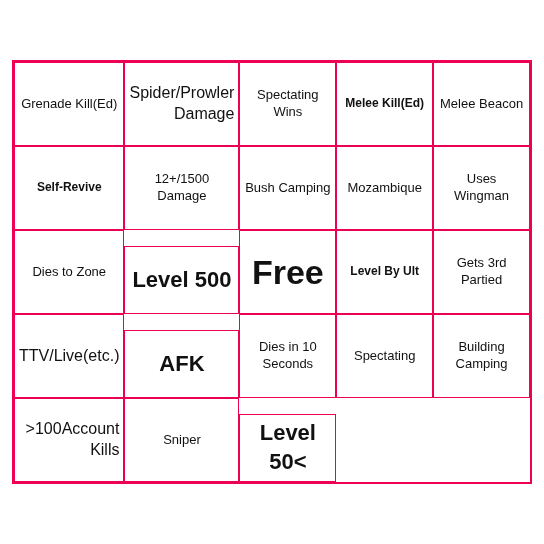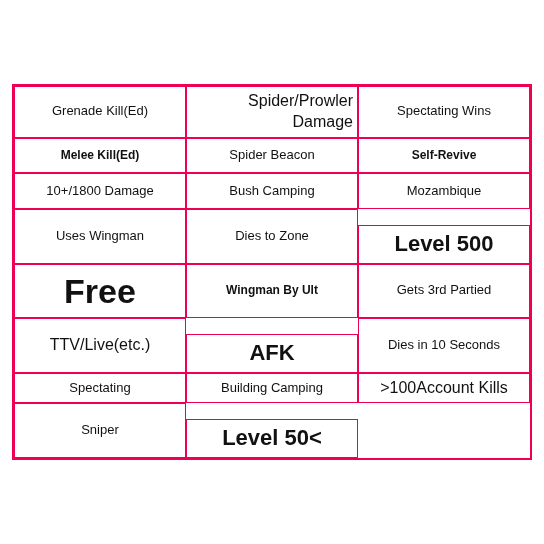--- a/index.html
+++ b/index.html
@@ -13,24 +13,24 @@
       height: 544px;
       background: #fff;
       display: flex;
       align-items: center;
       justify-content: center;
       font-family: Arial, sans-serif;
     }
 
     .bingo-board {
       width: 520px;
-      height: 376px;
+      height: 424px;
       border: 2px solid #e05;
       display: grid;
-      grid-template-columns: repeat(3, 1fr);
+      grid-template-columns: repeat(5, 1fr);
       grid-template-rows: repeat(5, 1fr);
     }
 
     .bingo-cell {
       border: 1px solid #e05;
       display: flex;
       align-items: center;
       justify-content: center;
       text-align: center;
       padding: 4px;
@@ -61,30 +61,30 @@
     }
   </style>
 </head>
 <body>
 
 <div class="bingo-board">
 <div class="bingo-cell">Grenade Kill(Ed)</div>
     <div class="bingo-cell small-text">Spider/Prowler Damage</div>
     <div class="bingo-cell">Spectating Wins</div>
     <div class="bingo-cell medium-text">Melee Kill(Ed)</div>
-    <div class="bingo-cell">Spider Beacon</div>
+    <div class="bingo-cell">Melee Beacon</div>
     <div class="bingo-cell medium-text">Self-Revive</div>
-    <div class="bingo-cell">10+/1800 Damage</div>
+    <div class="bingo-cell">12+/1500 Damage</div>
     <div class="bingo-cell">Bush Camping</div>
     <div class="bingo-cell">Mozambique</div>
     <div class="bingo-cell">Uses Wingman</div>
     <div class="bingo-cell">Dies to Zone</div>
     <div class="bingo-cell large-text">Level 500</div>
     <div class="bingo-cell free-cell">Free</div>
-    <div class="bingo-cell medium-text">Wingman By Ult</div>
+    <div class="bingo-cell medium-text">Level By Ult</div>
     <div class="bingo-cell">Gets 3rd Partied</div>
     <div class="bingo-cell small-text">TTV/Live(etc.)</div>
     <div class="bingo-cell large-text">AFK</div>
     <div class="bingo-cell">Dies in 10 Seconds</div>
     <div class="bingo-cell">Spectating</div>
     <div class="bingo-cell">Building Camping</div>
     <div class="bingo-cell small-text">&gt;100Account Kills</div>
     <div class="bingo-cell">Sniper</div>
     <div class="bingo-cell large-text">Level 50&lt;</div>
   </div>

